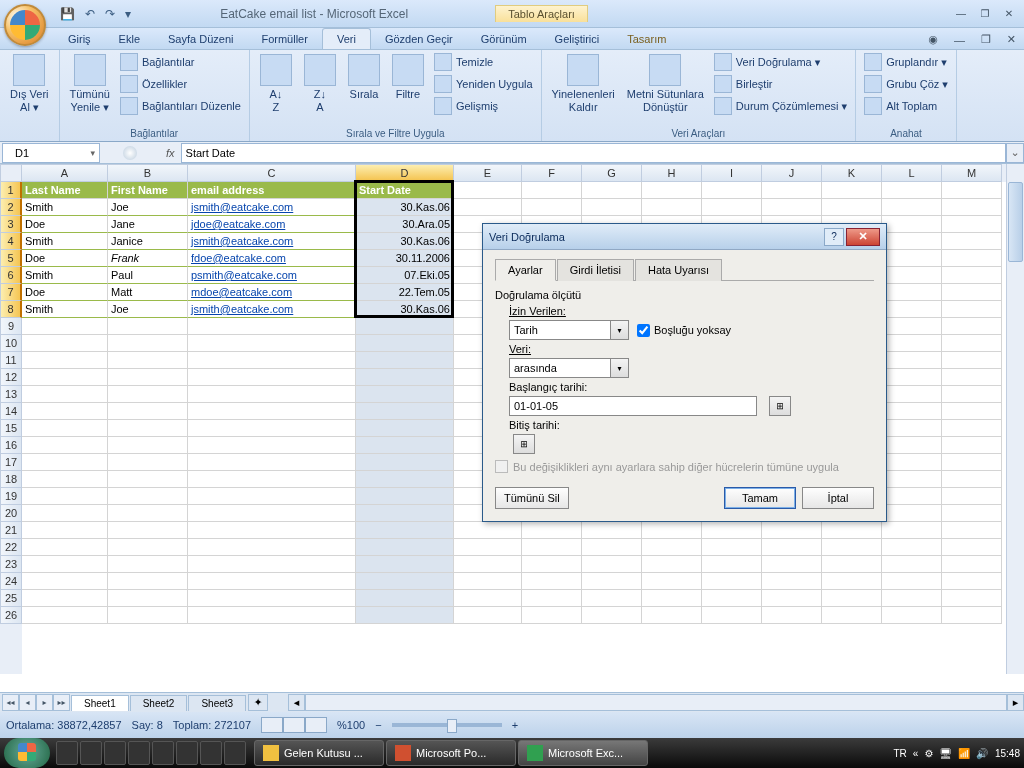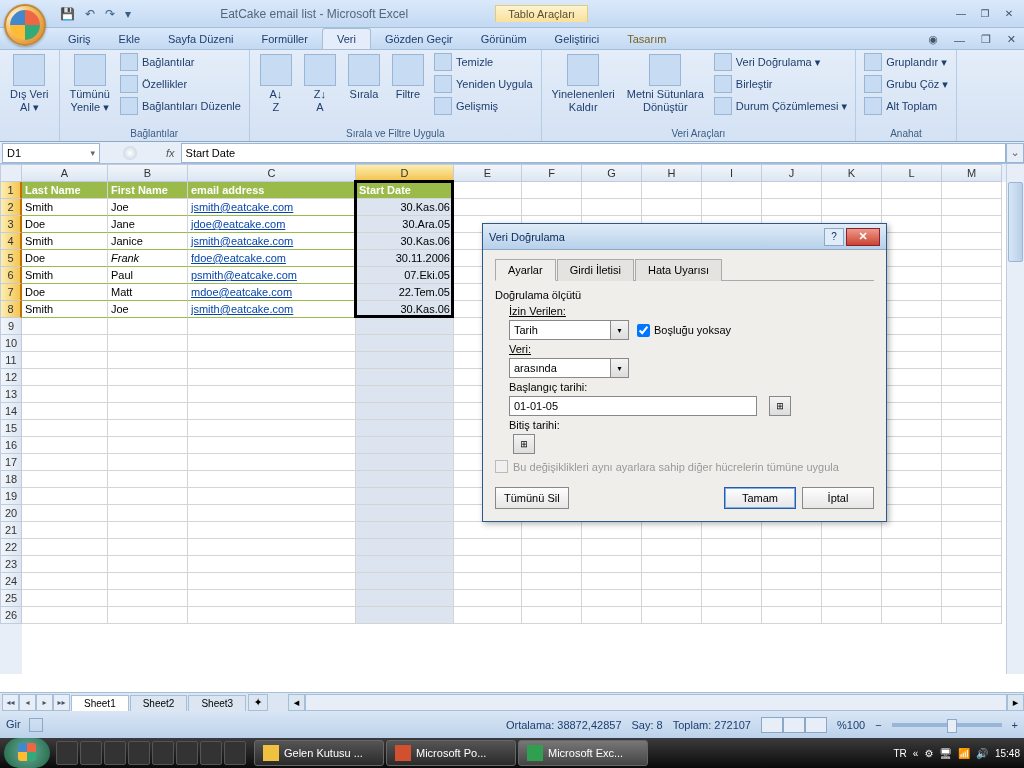--- a/index.html
+++ b/index.html
@@ -26,21 +26,21 @@
 .group{border-right:1px solid #b5cce4;padding:2px 6px;display:flex;flex-direction:column;justify-content:space-between;}
 .group-label{text-align:center;color:#3b5d82;font-size:10px;padding-top:2px;}
 .group-body{display:flex;align-items:flex-start;gap:4px;flex:1;}
 .bigbtn{display:flex;flex-direction:column;align-items:center;justify-content:center;padding:2px 4px;color:#1e3e6e;cursor:pointer;text-align:center;line-height:1.2;}
 .bigbtn .ico{width:32px;height:32px;background:#c7dbf3;border:1px solid #9ab6d6;margin-bottom:2px;}
 .smallbtns{display:flex;flex-direction:column;gap:2px;}
 .smallbtn{display:flex;align-items:center;gap:4px;color:#1e3e6e;cursor:pointer;white-space:nowrap;padding:1px 2px;}
 .smallbtn:before{content:"";width:16px;height:16px;background:#c7dbf3;border:1px solid #9ab6d6;display:inline-block;}
 
 .fbar{height:22px;background:#e8eef7;display:flex;align-items:center;border-bottom:1px solid #a5bfd9;}
-.namebox{width:98px;height:20px;background:#fff;border:1px solid #9ab6d6;margin-left:2px;display:flex;align-items:center;padding:0 4px;position:relative;}
+.namebox{width:98px;height:20px;background:#fff;border:1px solid #9ab6d6;margin-left:2px;display:flex;align-items:center;padding:0 12px;position:relative;}
 .namebox:after{content:"▾";position:absolute;right:4px;color:#666;font-size:9px;}
 .fx{padding:0 6px;color:#555;font-style:italic;}
 .formula-in{flex:1;height:20px;background:#fff;border:1px solid #9ab6d6;padding:0 4px;display:flex;align-items:center;}
 .fexpand{width:18px;height:20px;background:#e8eef7;border:1px solid #9ab6d6;display:flex;align-items:center;justify-content:center;color:#666;}
 
 .gridwrap{position:absolute;top:164px;left:0;right:0;bottom:46px;background:#fff;display:flex;}
 .corner{width:22px;height:18px;background:#e8eef7;border:1px solid #c0cde0;position:absolute;top:0;left:0;}
 .colhdrs{position:absolute;top:0;left:22px;right:18px;height:18px;display:flex;background:#e8eef7;}
 .colhdr{border:1px solid #c0cde0;border-left:none;display:flex;align-items:center;justify-content:center;color:#333;background:linear-gradient(#f2f6fb,#dce6f2);}
 .colhdr.sel{background:linear-gradient(#fceeb0,#f5c553);border-bottom:2px solid #c07000;}
@@ -702,24 +702,20 @@
     </div>
   <span style="width:20px;height:17px;border:1px solid #a5bfd9;margin-left:2px;display:flex;align-items:center;justify-content:center;">✦</span>
   <div class="hscroll">
       <span style="width:17px;height:17px;border:1px solid #a5bfd9;display:flex;align-items:center;justify-content:center;">◂</span>
       <div class="track"></div>
       <span style="width:17px;height:17px;border:1px solid #a5bfd9;display:flex;align-items:center;justify-content:center;">▸</span>
     </div>
 </div>
 
 <div class="status">
-  <div class="left">
-    <span>Gir</span>
-    <span style="width:14px;height:14px;border:1px solid #8aa8c8;"></span>
-  </div>
   <div class="right">
     <span>Ortalama: 38872,42857</span>
     <span>Say: 8</span>
     <span>Toplam: 272107</span>
     <div class="viewbtns">
       <span></span>
       <span></span>
       <span></span>
     </div>
     <span>%100</span>

